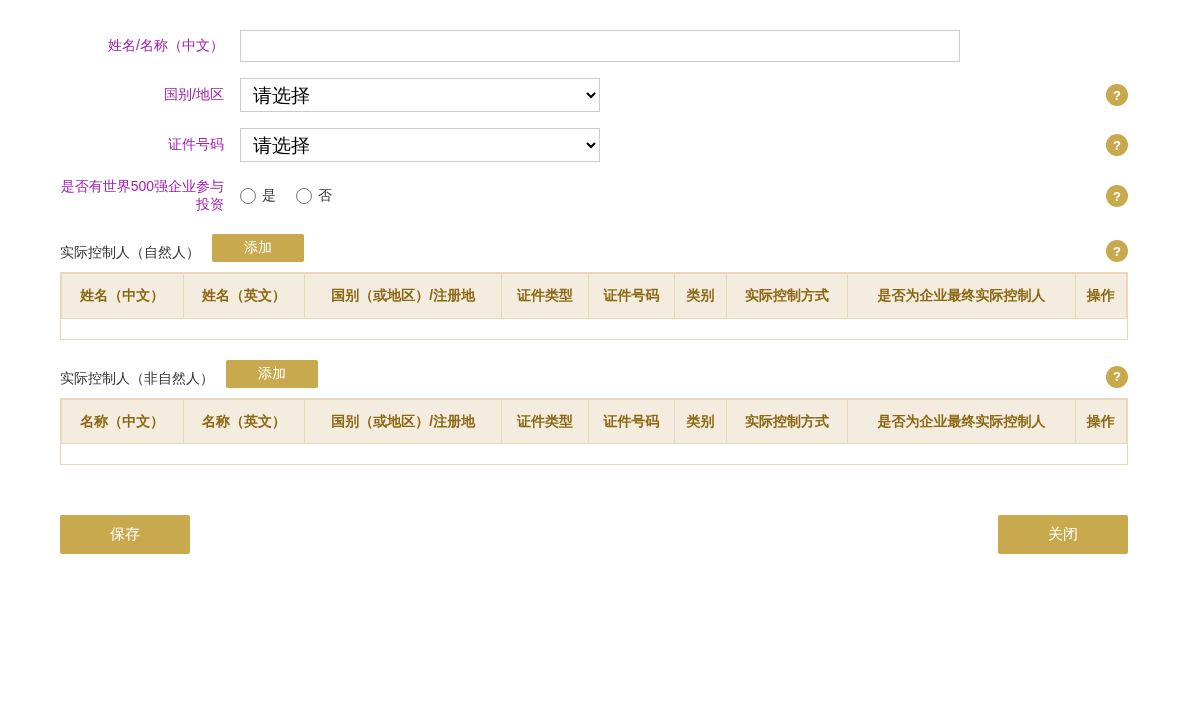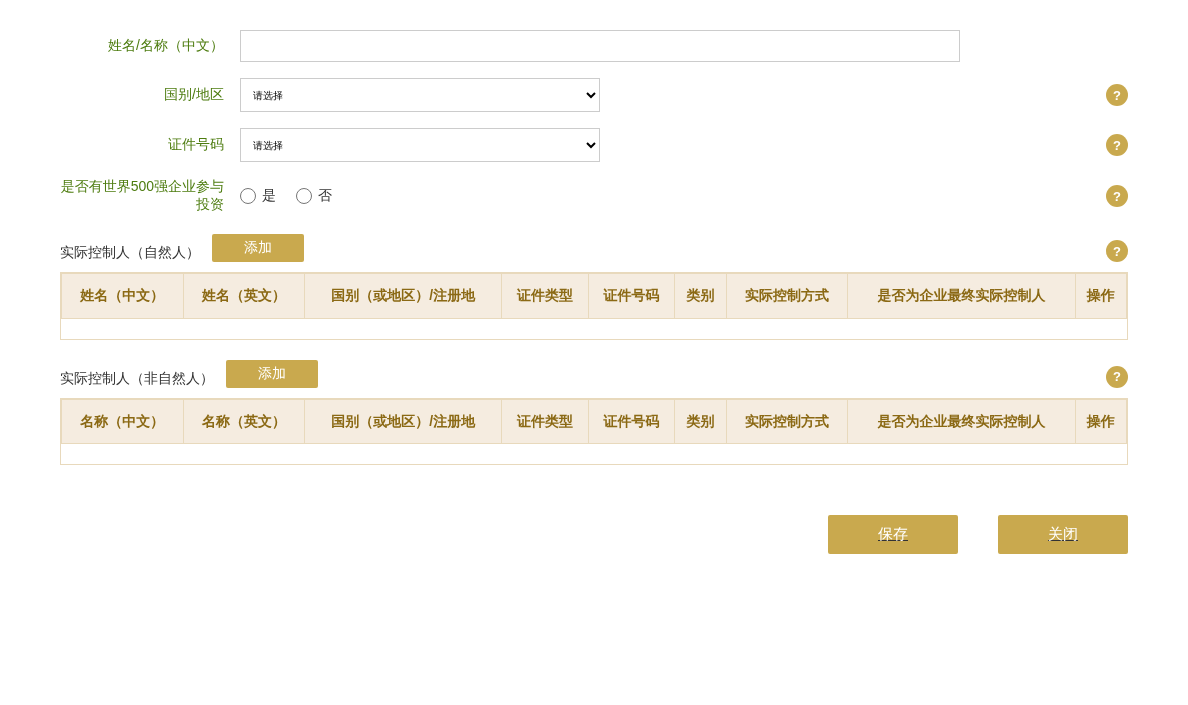--- a/index.html
+++ b/index.html
@@ -26,39 +26,39 @@
       align-items: center;
       margin-bottom: 16px;
       position: relative;
     }
 
     .form-label {
       width: 180px;
       text-align: right;
       padding-right: 16px;
       font-size: 14px;
-      color: #4d7c0f;
+      color: #a21caf;
       flex-shrink: 0;
     }
 
     .form-input {
       width: 720px;
       height: 32px;
       border: 1px solid #ccc;
       padding: 4px 8px;
       font-size: 14px;
       outline: none;
     }
 
     .form-select {
       width: 360px;
       height: 34px;
       border: 1px solid #ccc;
       padding: 4px 8px;
-      font-size: 10px;
+      font-size: 19px;
       background: #fff;
       outline: none;
       appearance: auto;
     }
 
     .help-icon {
       width: 22px;
       height: 22px;
       background: #c9a94e;
       border-radius: 50%;
@@ -142,24 +142,23 @@
     .data-table td {
       background: #fff;
       padding: 10px 6px;
       text-align: center;
       border: 1px solid #e8d9bc;
       font-size: 13px;
     }
 
     .bottom-buttons {
       display: flex;
-      justify-content: flex-end;
+      justify-content: space-between;
       gap: 40px;
       margin-top: 50px;
-      text-decoration: underline;
     }
 
     .btn-save, .btn-close {
       background: #c9a94e;
       color: #fff;
       border: none;
       padding: 10px 50px;
       font-size: 15px;
       cursor: pointer;
       border-radius: 2px;

